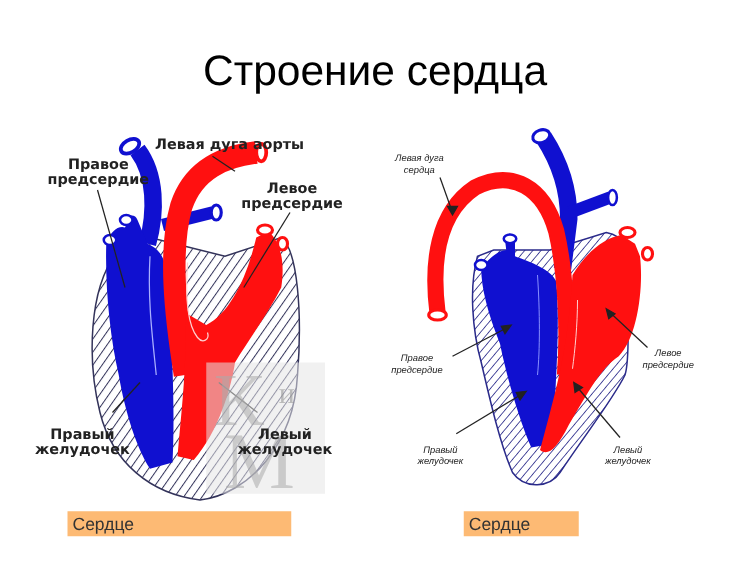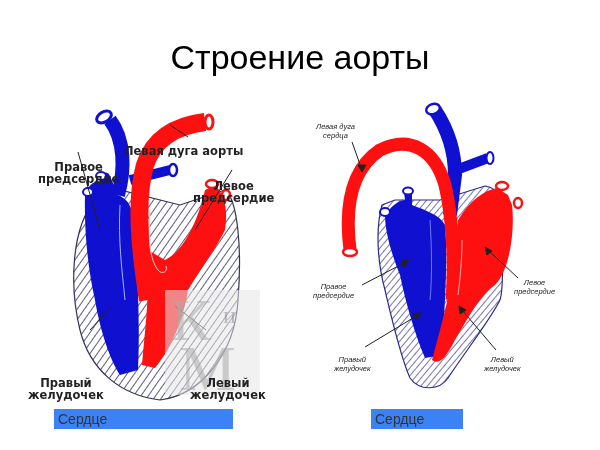--- a/index.html
+++ b/index.html
@@ -1,32 +1,32 @@
 <!DOCTYPE html>
 <html><head>
 <meta charset="utf-8">
 <style>
   html, body { margin: 0; padding: 0; background: #ffffff; }
   body { width: 600px; height: 450px; position: relative; overflow: hidden; font-family: "Liberation Sans", sans-serif; }
   .title { position: absolute; left: 0; width: 600px; top: 38px; text-align: center; font-size: 34px; color: #000; font-family: "Liberation Sans", sans-serif; }
   .diagram { position: absolute; }
-  .lbl { position: absolute; font-weight: bold; color: #222; font-size: 11.5px; line-height: 12px; text-align: center; font-family: "DejaVu Sans", sans-serif; margin-top: 36px; }
+  .lbl { position: absolute; font-weight: bold; color: #222; font-size: 11.5px; line-height: 12px; text-align: center; font-family: "DejaVu Sans", sans-serif; }
   .lbl-it { position: absolute; font-style: italic; color: #222; font-size: 7.5px; line-height: 9px; text-align: center; font-family: "Liberation Sans", sans-serif; }
   .caption { position: absolute; font-size: 12.5px; color: #222; }
-  .caption .hl { background: #3b82f6; display: block; padding: 2px 4px; color: #333; font-size: 14px; }
+  .caption .hl { background: #fdba74; display: block; padding: 2px 4px; color: #333; font-size: 14px; }
   .caption .sub { display: block; padding-left: 4px; line-height: 12px; font-size: 12.5px; color: #222; }
   .wm { position: absolute; left: 165px; top: 290px; width: 95px; height: 105px; background: rgba(230,230,230,0.55); }
   .wm .k { position: absolute; left: 6px; top: -4px; font-family: "Liberation Serif", serif; font-size: 60px; color: rgba(170,170,170,0.55); }
   .wm .i { position: absolute; left: 58px; top: 12px; font-family: "Liberation Serif", serif; font-size: 24px; color: rgba(150,150,150,0.6); }
   .wm .m { position: absolute; left: 14px; top: 42px; font-family: "Liberation Serif", serif; font-size: 64px; color: rgba(170,170,170,0.55); }
 </style>
 </head>
 <body>
 
-<div class="title">Строение аорты</div>
+<div class="title">Строение сердца</div>
 
 <svg class="diagram" style="left:0;top:0" width="600" height="450" viewBox="0 0 600 450">
   <defs>
     <pattern id="hatch1" patternUnits="userSpaceOnUse" width="6" height="6" patternTransform="rotate(35)">
       <rect width="6" height="6" fill="#ffffff"></rect>
       <line x1="0" y1="0" x2="0" y2="6" stroke="#33335a" stroke-width="1.6"></line>
     </pattern>
     <pattern id="hatch2" patternUnits="userSpaceOnUse" width="5" height="5" patternTransform="rotate(40)">
       <rect width="5" height="5" fill="#ffffff"></rect>
       <line x1="0" y1="0" x2="0" y2="5" stroke="#2a2a8a" stroke-width="1.3"></line>

